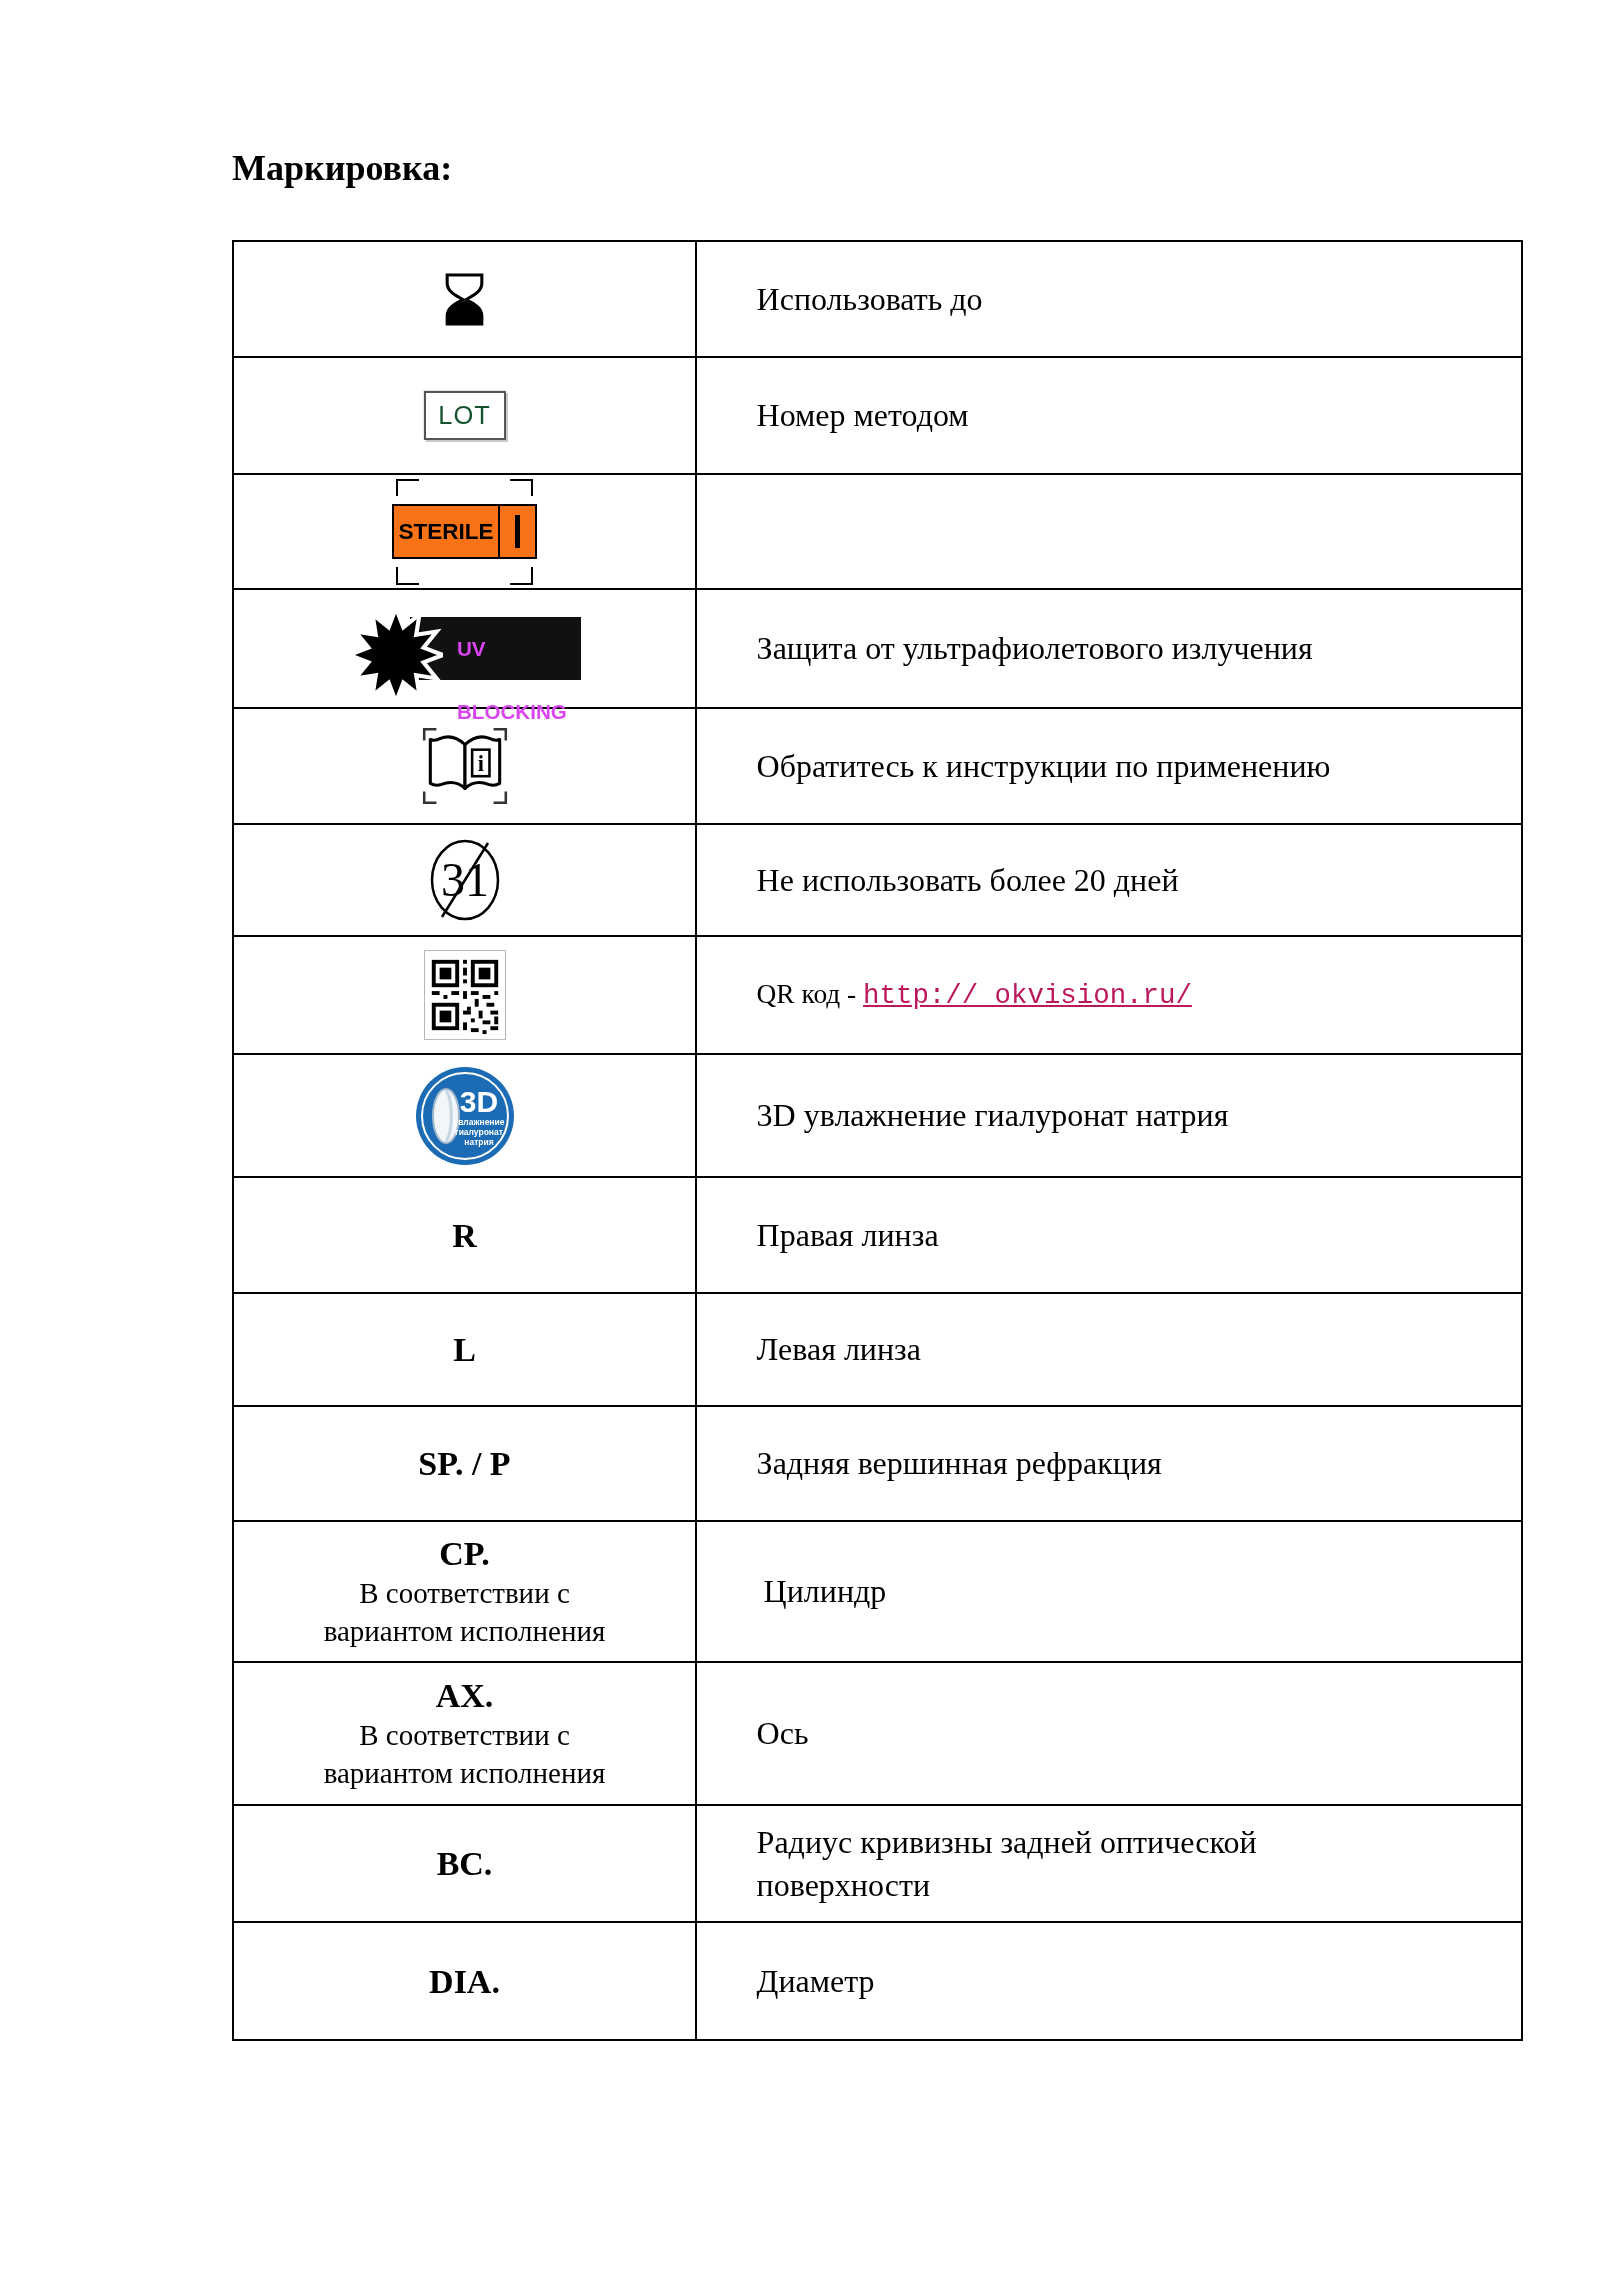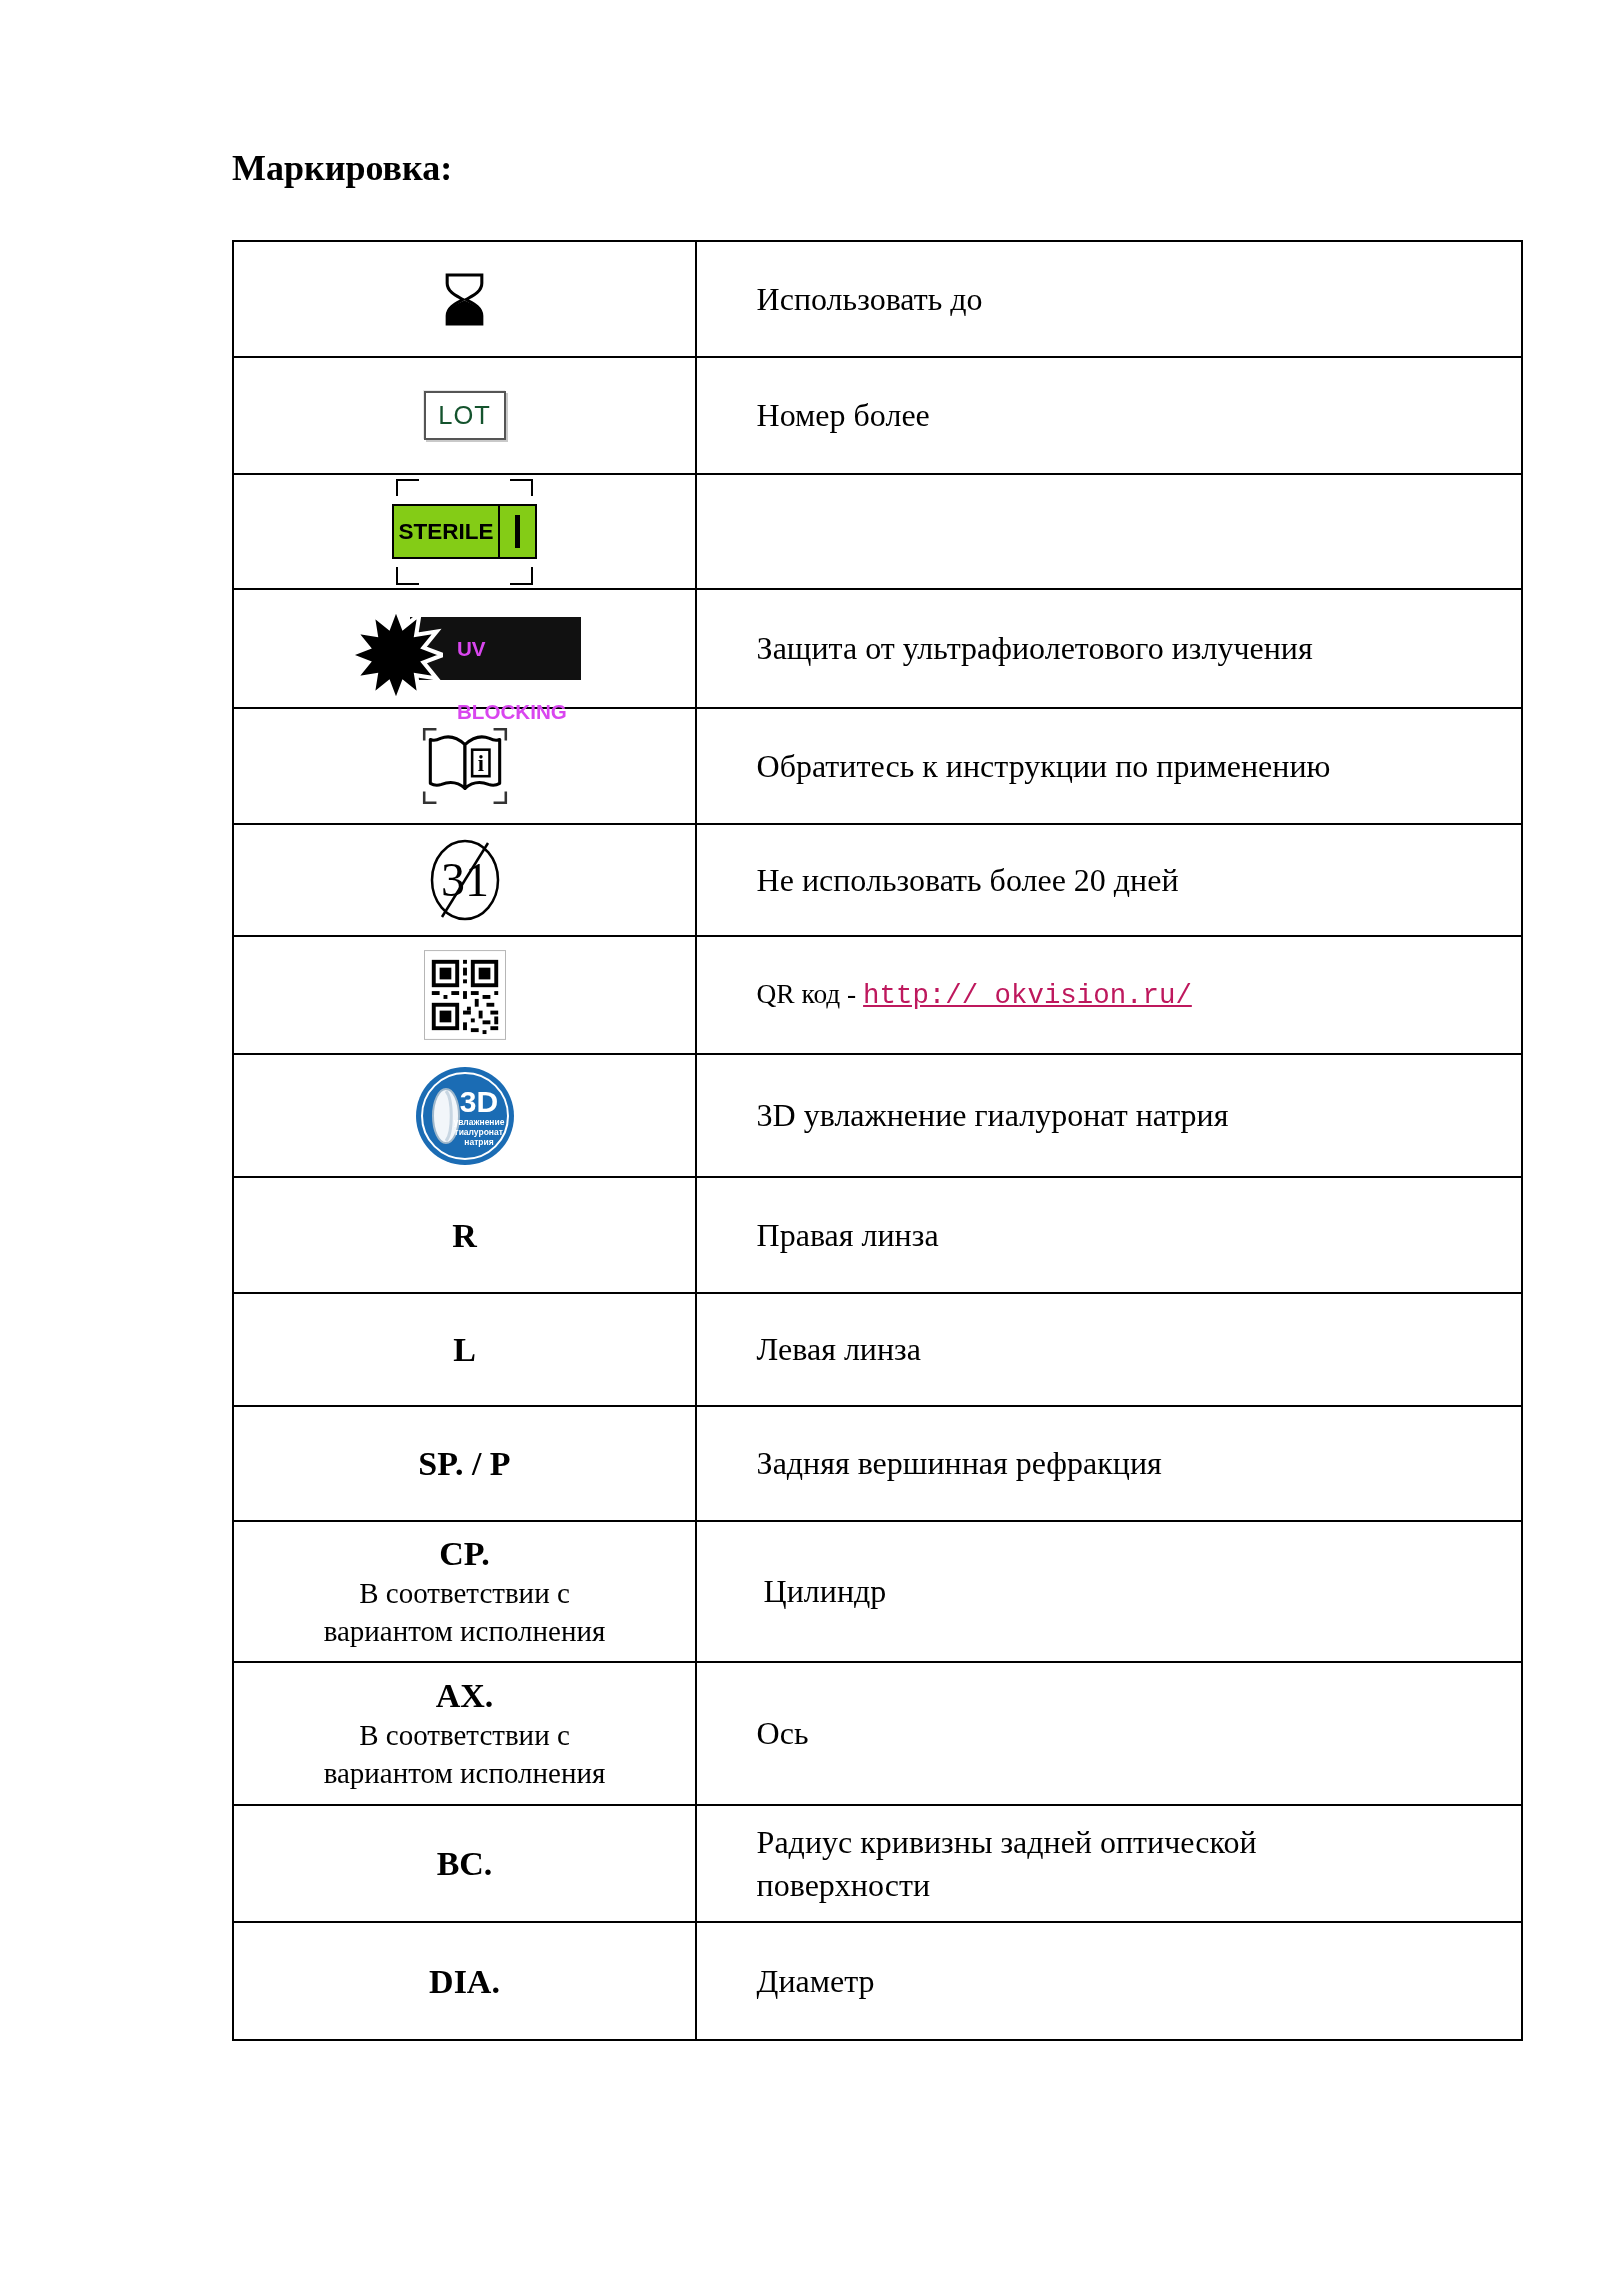--- a/index.html
+++ b/index.html
@@ -17,21 +17,21 @@
   .code-label{font-size:34px;font-weight:bold;text-align:center;line-height:41px;}
   .sub-label{font-size:29px;text-align:center;line-height:38px;}
   .qr-text{font-size:27.4px;}
   .qr-text a{color:#be185d;text-decoration:underline;font-family:Liberation Mono, monospace;}
   
   .lot-box{width:78px;height:45px;border:2px solid #555;box-shadow:2px 2px 0 #c9c9c9, -1px -1px 0 #e8e8e8;
            display:flex;align-items:center;justify-content:center;
            font-family:"Liberation Sans","DejaVu Sans",sans-serif;font-size:25.5px;color:#14532d;letter-spacing:1px;}
   
   .sterile-wrap{position:relative;}
-  .sterile-box{display:flex;border:2.9px solid #000;height:51px;background:#84cc16;}
+  .sterile-box{display:flex;border:2.9px solid #000;height:51px;background:#f97316;}
   .sterile-left{width:104px;display:flex;align-items:center;justify-content:center;
                 font-family:"Liberation Sans","DejaVu Sans",sans-serif;font-weight:bold;font-size:22.5px;}
   .sterile-right{width:35px;border-left:2.9px solid #000;display:flex;align-items:center;justify-content:center;}
   .therm{width:4.9px;height:33px;background:#000;}
   .brk{position:absolute;width:21.6px;height:15.7px;z-index:2;}
   .brk-tl{top:-25.5px;left:3.9px;border-top:2.9px solid #000;border-left:2.9px solid #000;}
   .brk-tr{top:-25.5px;right:3.9px;border-top:2.9px solid #000;border-right:2.9px solid #000;}
   .brk-bl{bottom:-25.5px;left:3.9px;border-bottom:2.9px solid #000;border-left:2.9px solid #000;}
   .brk-br{bottom:-25.5px;right:3.9px;border-bottom:2.9px solid #000;border-right:2.9px solid #000;}
   
@@ -62,21 +62,21 @@
         </div>
     </div>
 
     <div class="row" style="height:115px;">
       <div class="sym">
         <div class="lot-box">
           <span>LOT</span>
         </div>
       </div>
       <div class="desc">
-          <span>Номер более</span>
+          <span>Номер методом</span>
         </div>
     </div>
 
     <div class="row" style="height:113px;">
       <div class="sym">
         <div class="sterile-wrap">
           <span class="brk brk-tl"></span>
           <span class="brk brk-tr"></span>
           <span class="brk brk-bl"></span>
           <span class="brk brk-br"></span>

